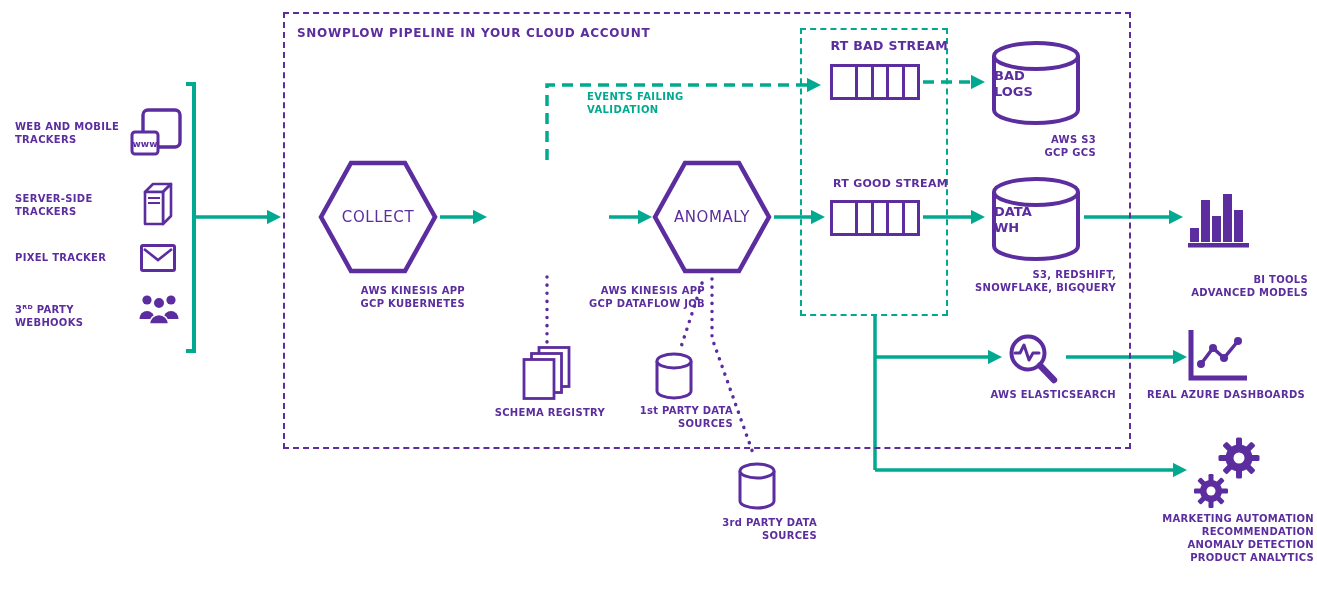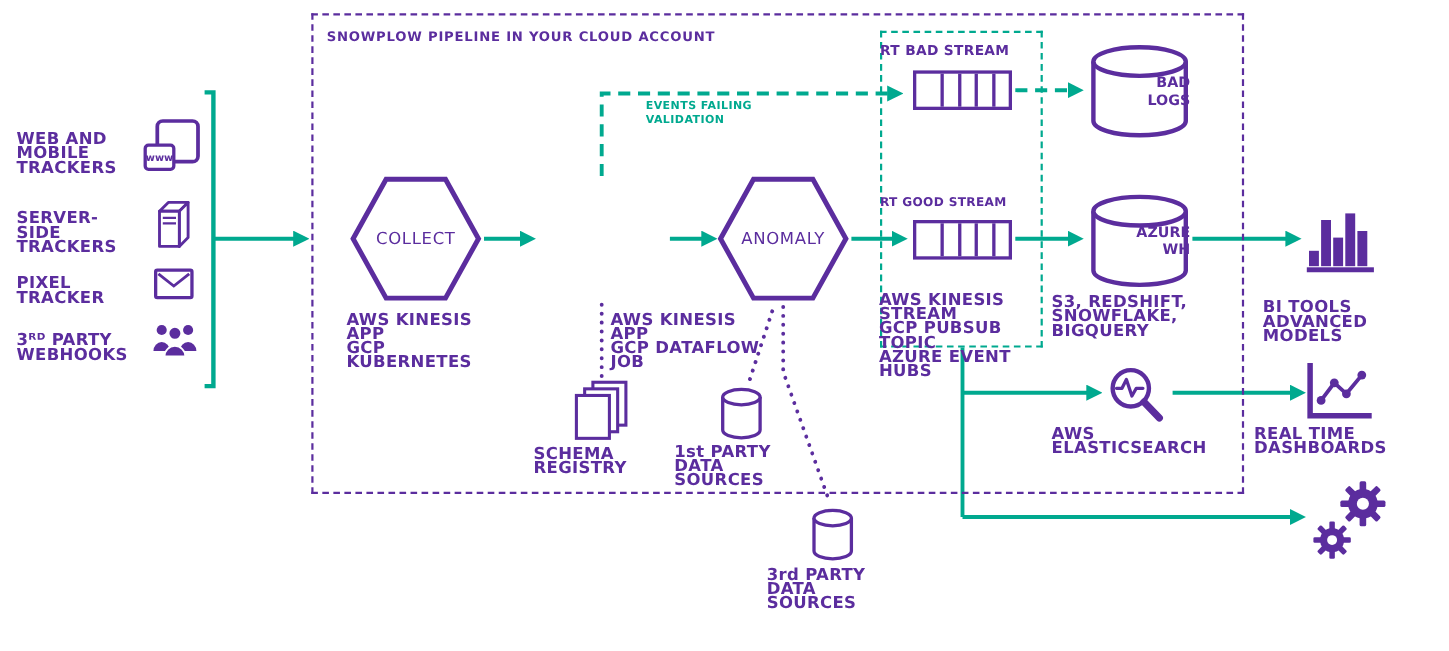--- a/index.html
+++ b/index.html
@@ -1,35 +1,35 @@
 <!DOCTYPE html>
 <html><head>
 <meta charset="utf-8">
 <style>
   :root{ --purple:#5b2d9e; --teal:#00a98f; }
   *{margin:0;padding:0;box-sizing:border-box}
   body{background:#fff;font-family:"DejaVu Sans","Liberation Sans",sans-serif}
   #canvas{position:relative;width:1317px;height:592px;background:#fff;overflow:hidden}
   svg{display:block;overflow:visible}
   #wires{position:absolute;left:0;top:0;pointer-events:none}
-  .lbl{position:absolute;color:var(--purple);font-weight:bold;font-size:15px;line-height:13px;
+  .lbl{position:absolute;color:var(--purple);font-weight:bold;font-size:10px;line-height:13px;
        letter-spacing:.3px;white-space:pre-line}
-  .center{text-align:left}
+  .center{text-align:right}
   .teal-lbl{color:var(--teal);font-size:10px;letter-spacing:.4px}
   .title{position:absolute;color:var(--purple);font-size:12px;font-weight:600;letter-spacing:.7px}
   .box-dashed-purple{position:absolute;border:2px dashed var(--purple)}
   .box-dashed-teal{position:absolute;border:2px dashed var(--teal)}
   .hex{position:absolute}
   .hex .hex-label{position:absolute;inset:0;display:flex;align-items:center;justify-content:center;
        color:var(--purple);font-weight:normal;font-size:15px;letter-spacing:.6px}
   .queue{position:absolute;display:flex;background:#fff;border:3px solid var(--purple)}
   .queue i{flex:1;border-left:3px solid var(--purple)}
   .queue i:first-child{flex:1.8;border-left:none}
   .cyl{position:absolute}
-  .cyl .cyl-label{position:absolute;left:4px;right:0;top:28px;text-align:right;color:var(--purple);
+  .cyl .cyl-label{position:absolute;left:4px;right:0;top:28px;text-align:left;color:var(--purple);
        font-weight:bold;font-size:13px;line-height:16px;white-space:pre-line}
   .icon{position:absolute}
 </style>
 </head>
 <body>
 
 <div id="canvas">
 
   <svg id="wires" width="1317" height="592">
     <defs>
@@ -131,39 +131,38 @@
       <i></i>
   </div>
   <div class="lbl center" style="left:800px;top:177px;width:148px;font-size:11px">RT GOOD STREAM</div>
   <div class="queue" style="left:830px;top:200px;width:90px;height:36px">
     <i></i>
       <i></i>
       <i></i>
       <i></i>
       <i></i>
   </div>
-  <div class="lbl center" style="left:799px;top:266px;width:150px">AWS KINESIS STREAM
-GCP PUBSUB TOPIC
-AZURE EVENT HUBS</div>
 
   <div class="cyl" style="left:990px;top:40px;width:92px;height:86px">
     <svg viewBox="0 0 92 86" width="92" height="86">
       <path d="M4,16 v54 a42,13 0 0 0 84,0 v-54" fill="#fff" stroke="#5b2d9e" stroke-width="4"></path>
       <ellipse cx="46" cy="16" rx="42" ry="13" fill="#fff" stroke="#5b2d9e" stroke-width="4"></ellipse>
     </svg>
     <div class="cyl-label">BAD
 LOGS</div>
   </div>
+  <div class="lbl center" style="left:976px;top:133px;width:120px">AWS S3
+GCP GCS</div>
 
   <div class="cyl" style="left:990px;top:176px;width:92px;height:86px">
     <svg viewBox="0 0 92 86" width="92" height="86">
       <path d="M4,16 v54 a42,13 0 0 0 84,0 v-54" fill="#fff" stroke="#5b2d9e" stroke-width="4"></path>
       <ellipse cx="46" cy="16" rx="42" ry="13" fill="#fff" stroke="#5b2d9e" stroke-width="4"></ellipse>
     </svg>
-    <div class="cyl-label">AZURE
+    <div class="cyl-label">DATA
 WH</div>
   </div>
   <div class="lbl center" style="left:956px;top:268px;width:160px">S3, REDSHIFT,
 SNOWFLAKE, BIGQUERY</div>
 
   <div class="icon" style="left:1188px;top:186px;width:64px;height:62px">
     <svg viewBox="0 0 64 62" width="64" height="62">
       <g fill="#5b2d9e">
         <rect x="2" y="42" width="9" height="14"></rect>
         <rect x="13" y="14" width="9" height="42"></rect>
@@ -191,21 +190,21 @@
       <path d="M3,2 V50 H59" fill="none" stroke="#5b2d9e" stroke-width="5"></path>
       <path d="M13,36 L25,20 L36,30 L50,13" fill="none" stroke="#5b2d9e" stroke-width="3.5"></path>
       <g fill="#5b2d9e">
         <circle cx="13" cy="36" r="4"></circle>
           <circle cx="25" cy="20" r="4"></circle>
         <circle cx="36" cy="30" r="4"></circle>
           <circle cx="50" cy="13" r="4"></circle>
       </g>
     </svg>
   </div>
-  <div class="lbl center" style="left:1140px;top:388px;width:165px">REAL TIME DASHBOARDS</div>
+  <div class="lbl center" style="left:1140px;top:388px;width:165px">REAL AZURE DASHBOARDS</div>
 
   <div class="icon" style="left:1192px;top:434px;width:72px;height:80px">
     <svg viewBox="0 0 72 80" width="72" height="80">
       <g fill="#5b2d9e">
         <rect x="44" y="3.5" width="6" height="9" rx="1.5" transform="rotate(0 47 24)"></rect>
         <rect x="44" y="3.5" width="6" height="9" rx="1.5" transform="rotate(45 47 24)"></rect>
         <rect x="44" y="3.5" width="6" height="9" rx="1.5" transform="rotate(90 47 24)"></rect>
         <rect x="44" y="3.5" width="6" height="9" rx="1.5" transform="rotate(135 47 24)"></rect>
         <rect x="44" y="3.5" width="6" height="9" rx="1.5" transform="rotate(180 47 24)"></rect>
         <rect x="44" y="3.5" width="6" height="9" rx="1.5" transform="rotate(225 47 24)"></rect>
@@ -219,20 +218,24 @@
         <rect x="16.5" y="40" width="5" height="8" rx="1.2" transform="rotate(135 19 57)"></rect>
         <rect x="16.5" y="40" width="5" height="8" rx="1.2" transform="rotate(180 19 57)"></rect>
         <rect x="16.5" y="40" width="5" height="8" rx="1.2" transform="rotate(225 19 57)"></rect>
         <rect x="16.5" y="40" width="5" height="8" rx="1.2" transform="rotate(270 19 57)"></rect>
         <rect x="16.5" y="40" width="5" height="8" rx="1.2" transform="rotate(315 19 57)"></rect>
         <circle cx="19" cy="57" r="11"></circle>
         <circle cx="19" cy="57" r="4.5" fill="#fff"></circle>
       </g>
     </svg>
   </div>
+  <div class="lbl center" style="left:1139px;top:512px;width:175px">MARKETING AUTOMATION
+RECOMMENDATION
+ANOMALY DETECTION
+PRODUCT ANALYTICS</div>
 
   <div class="icon" style="left:519px;top:346px;width:54px;height:54px">
     <svg viewBox="0 0 54 54" width="54" height="54">
       <rect x="20" y="1.5" width="30" height="39" fill="#fff" stroke="#5b2d9e" stroke-width="2.8"></rect>
       <rect x="12.5" y="7.5" width="30" height="39" fill="#fff" stroke="#5b2d9e" stroke-width="2.8"></rect>
       <rect x="5" y="13.5" width="30" height="39" fill="#fff" stroke="#5b2d9e" stroke-width="2.8"></rect>
     </svg>
   </div>
   <div class="lbl center" style="left:485px;top:406px;width:120px">SCHEMA REGISTRY</div>
 

